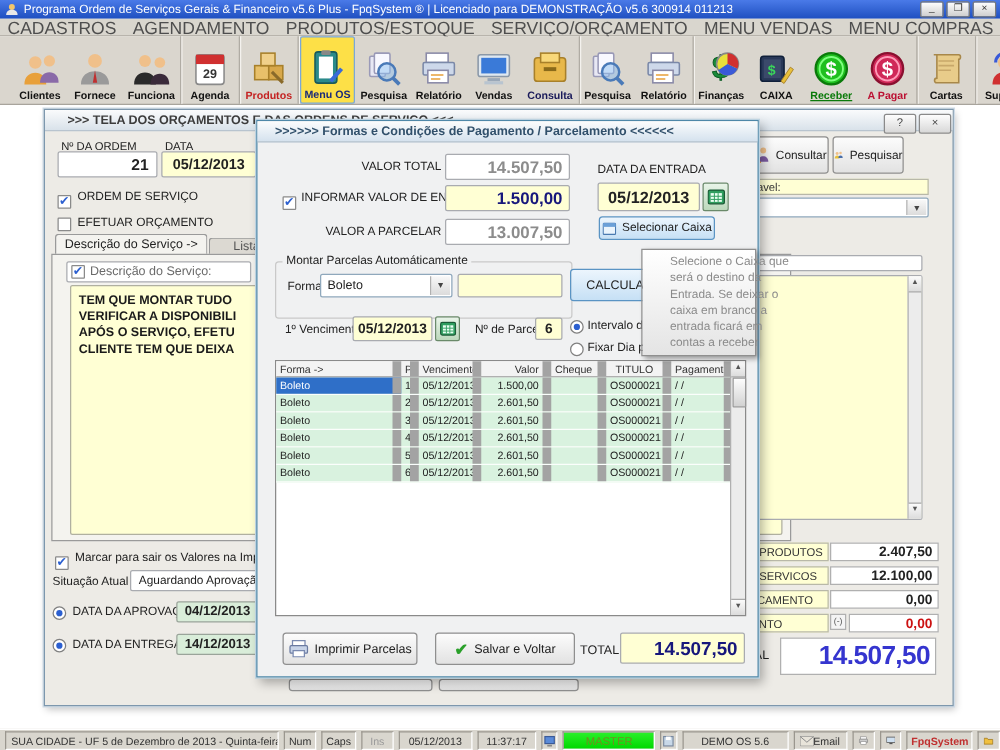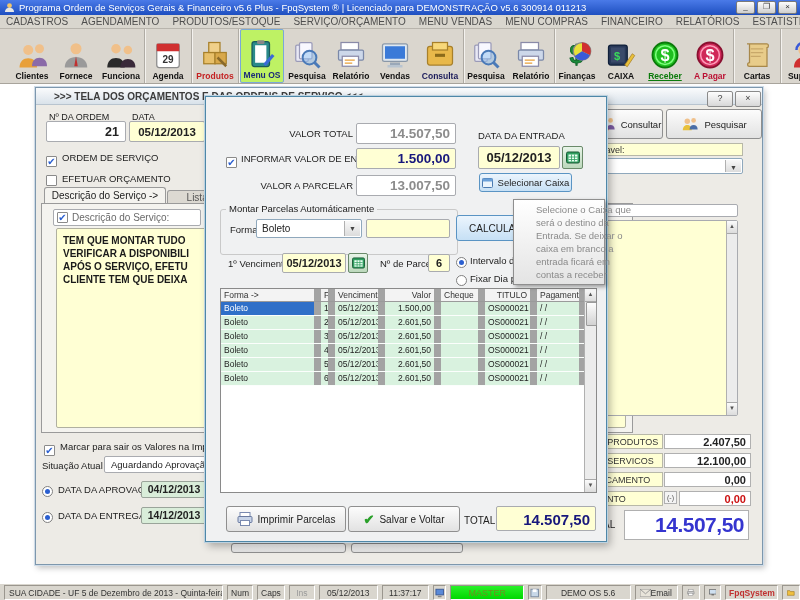--- a/index.html
+++ b/index.html
@@ -9,27 +9,27 @@
   
   .titlebar{position:absolute;left:0;top:0;width:800px;height:15px;
     background:linear-gradient(#4a7ae8,#1e4fc0);color:#fff;font-size:9.5px;
     display:flex;align-items:center;padding-left:4px;box-sizing:border-box}
   .titlebar .t{margin-left:4px;white-space:nowrap;overflow:hidden}
   .winctl{margin-left:auto;display:flex;gap:2px;padding-right:3px}
   .winctl .wbtn{width:17px;height:11px;background:linear-gradient(#fdfdfd,#cfcfcf);
     border:1px solid #7a7a7a;border-radius:2px;font-size:8px;line-height:9px;text-align:center;color:#333}
   .menubar{position:absolute;left:0;top:15px;width:800px;height:14px;background:#d9d6ce;
     border-bottom:1px solid #b8b4ac;display:flex;align-items:center;padding-left:6px;box-sizing:border-box}
-  .menu-item{font-size:10px;color:#4e4e4e;margin-right:13px;white-space:nowrap}
+  .menu-item{font-size:14px;color:#4e4e4e;margin-right:13px;white-space:nowrap}
   .toolbar{position:absolute;left:0;top:29px;width:800px;height:55px;background:#dad6ce;
     border-bottom:1px solid #a8a49c;display:flex;align-items:stretch;padding-left:10px;box-sizing:border-box}
   .tgroup{display:flex;align-items:stretch;border-right:1px solid #b0aca4;box-shadow:1px 0 0 #f4f2ee;padding:0 2px}
   .titem{width:42px;display:flex;flex-direction:column;align-items:center;justify-content:flex-end;
     padding:2px 0 2px;gap:1px}
-  .titem.active{background:#bef264;border:1px solid #7aa8d8;border-radius:2px}
+  .titem.active{background:#fde047;border:1px solid #7aa8d8;border-radius:2px}
   .titem .lbl{font-size:8.5px;font-weight:bold;white-space:nowrap}
   .titem svg{width:30px;height:30px}
   
   .fld{background:#fff;border:1px solid #a9abb0;border-radius:2px;box-sizing:border-box}
   .yfld{background:#ffffd4;border:1px solid #a9abb0;border-radius:2px;box-sizing:border-box}
   .gfld{background:#d9edd9;border:1px solid #9aa49a;border-radius:2px;box-sizing:border-box;
         font-weight:bold;font-size:10.5px;text-align:center;line-height:15px}
   .btn{background:linear-gradient(#fcfcfc,#e2e2e2);border:1px solid #8f8f8f;border-radius:3px;
     display:flex;align-items:center;justify-content:center;gap:5px;font-size:10px;color:#222;box-sizing:border-box}
   .bluebtn{background:linear-gradient(#ecf5fd,#c6e0f5);border:1px solid #5a94c4}
@@ -373,21 +373,21 @@
 
   <div class="abs btn" style="left:560px;top:21px;width:67px;height:30px;font-size:9.5px">
     <svg width="18" height="16" viewBox="0 0 20 16">
         <circle cx="7" cy="5" r="3" fill="#f0c08a"></circle>
         <path d="M2 15c0-4 2.5-5.8 5-5.8s5 1.8 5 5.8z" fill="#e8a03a"></path>
         <circle cx="14" cy="4" r="2.6" fill="#f0c08a"></circle>
         <path d="M9.5 14c0-3.4 2-5 4.5-5s4.5 1.6 4.5 5z" fill="#7a5aa0"></path>
       </svg>
     <span>Consultar</span>
   </div>
-  <div class="abs btn" style="left:630px;top:21px;width:96px;height:30px;font-size:9.5px">
+  <div class="abs btn" style="left:630px;top:21px;width:57px;height:30px;font-size:9.5px">
     <svg width="18" height="16" viewBox="0 0 20 16">
         <circle cx="7" cy="5" r="3" fill="#f0c08a"></circle>
         <path d="M2 15c0-4 2.5-5.8 5-5.8s5 1.8 5 5.8z" fill="#e8c03a"></path>
         <circle cx="14" cy="4" r="2.6" fill="#f0c08a"></circle>
         <path d="M9.5 14c0-3.4 2-5 4.5-5s4.5 1.6 4.5 5z" fill="#4a6ea8"></path>
       </svg>
     <span>Pesquisar</span>
   </div>
   <div class="abs ylabel" style="left:523px;top:55px;width:184px;height:13px;padding-left:10px">Responsavel:</div>
   <div class="abs select" style="left:523px;top:70px;width:184px;height:16px">
@@ -408,20 +408,21 @@
   <div class="abs ylabel" style="left:535px;top:384px;width:92px;height:15px;line-height:14px">DESLOCAMENTO</div>
   <div class="abs val" style="left:628px;top:384px;width:87px;height:15px;font-size:11px;line-height:14px">0,00</div>
   <div class="abs ylabel" style="left:535px;top:403px;width:92px;height:15px;line-height:14px">DESCONTO</div>
   <div class="abs" style="left:628px;top:403px;width:13px;height:13px;border:1px solid #b0b0b0;font-size:7px;text-align:center;line-height:12px;color:#555;background:#f4f4f4;box-sizing:border-box">(-)</div>
   <div class="abs val" style="left:643px;top:403px;width:72px;height:15px;font-size:11px;line-height:14px;color:#cc1111">0,00</div>
   <div class="abs slabel" style="left:548px;top:431px;font-size:10px">TOTAL</div>
   <div class="abs val" style="left:588px;top:422px;width:125px;height:30px;font-size:21px;line-height:28px;color:#3535cf;letter-spacing:-0.5px">14.507,50</div>
 </div>
 
 <div class="dlg">
+  <div class="dtitle">&gt;&gt;&gt;&gt;&gt;&gt;  Formas e Condições de Pagamento / Parcelamento  &lt;&lt;&lt;&lt;&lt;&lt;</div>
 
   <div class="dlabel r" style="left:10px;top:31px;width:137px">VALOR TOTAL</div>
   <div class="abs fld grayval" style="left:150px;top:26px;width:100px;height:21px">14.507,50</div>
 
   <div class="dlabel" style="left:272px;top:33px">DATA DA ENTRADA</div>
 
   <div class="abs" style="left:20px;top:55px"><span class="chk">✔</span></div>
   <div class="dlabel" style="left:35px;top:56px">INFORMAR VALOR DE ENTRADA</div>
   <div class="abs yfld navyval" style="left:150px;top:51px;width:100px;height:21px">1.500,00</div>
 
@@ -472,21 +473,21 @@
   <div class="abs" style="left:250px;top:175px"><span class="radio"></span></div>
   <div class="dlabel" style="left:264px;top:176px">Fixar Dia por Parcela</div>
 
   <div class="ptable" id="parcelas-table">
       <div class="trow head">
         <div class="tcell" style="width: 100px; text-align: left; color: rgb(51, 51, 51);">Forma -&gt;</div>
         <div class="tcell" style="width: 14px; text-align: center; color: rgb(51, 51, 51);">P</div>
         <div class="tcell" style="width: 50px; text-align: left; color: rgb(51, 51, 51);">Vencimento</div>
         <div class="tcell" style="width: 56px; text-align: right; color: rgb(51, 51, 51);">Valor</div>
         <div class="tcell" style="width: 44px; text-align: left; color: rgb(51, 51, 51);">Cheque</div>
-        <div class="tcell" style="width: 52px; text-align: right; color: rgb(51, 51, 51);">TITULO</div>
+        <div class="tcell" style="width: 52px; text-align: center; color: rgb(51, 51, 51);">TITULO</div>
         <div class="tcell" style="width: 49px; text-align: left; color: rgb(51, 51, 51);">Pagamento -&gt;</div>
       </div>
     <div class="trow body">
         <div class="tcell sel" style="width: 100px; text-align: left;">Boleto</div>
         <div class="tcell" style="width: 14px; text-align: center;">1</div>
         <div class="tcell" style="width: 50px; text-align: left;">05/12/2013</div>
         <div class="tcell" style="width: 56px; text-align: right;">1.500,00</div>
         <div class="tcell" style="width: 44px; text-align: left;"></div>
         <div class="tcell" style="width: 52px; text-align: left;">OS000021</div>
         <div class="tcell" style="width: 49px; text-align: left;">/ /</div>
@@ -536,21 +537,21 @@
         <div class="tcell" style="width: 52px; text-align: left;">OS000021</div>
         <div class="tcell" style="width: 49px; text-align: left;">/ /</div>
       </div>
       <div class="vscroll">
       <div class="sbtn">▲</div>
       <div class="thumb"></div>
       <div class="sbtn bot">▼</div>
     </div>
   </div>
 
-  <div class="abs btn" style="left:20px;top:409px;width:120px;height:26px">
+  <div class="abs btn" style="left:20px;top:409px;width:108px;height:26px">
     <svg width="16" height="14" viewBox="0 0 16 14">
         <rect x="3" y="0.5" width="10" height="4" fill="#fff" stroke="#7a8ab0"></rect>
         <rect x="1" y="4.5" width="14" height="6" rx="1" fill="#c8d4e8" stroke="#6a7aa0"></rect>
         <rect x="3.5" y="8.5" width="9" height="5" fill="#fff" stroke="#7a8ab0"></rect>
       </svg>
     <span>Imprimir Parcelas</span>
   </div>
   <div class="abs btn" style="left:142px;top:409px;width:112px;height:26px">
     <span style="color:#2aa02a;font-weight:bold;font-size:13px">✔</span>
     <span>Salvar e Voltar</span>

